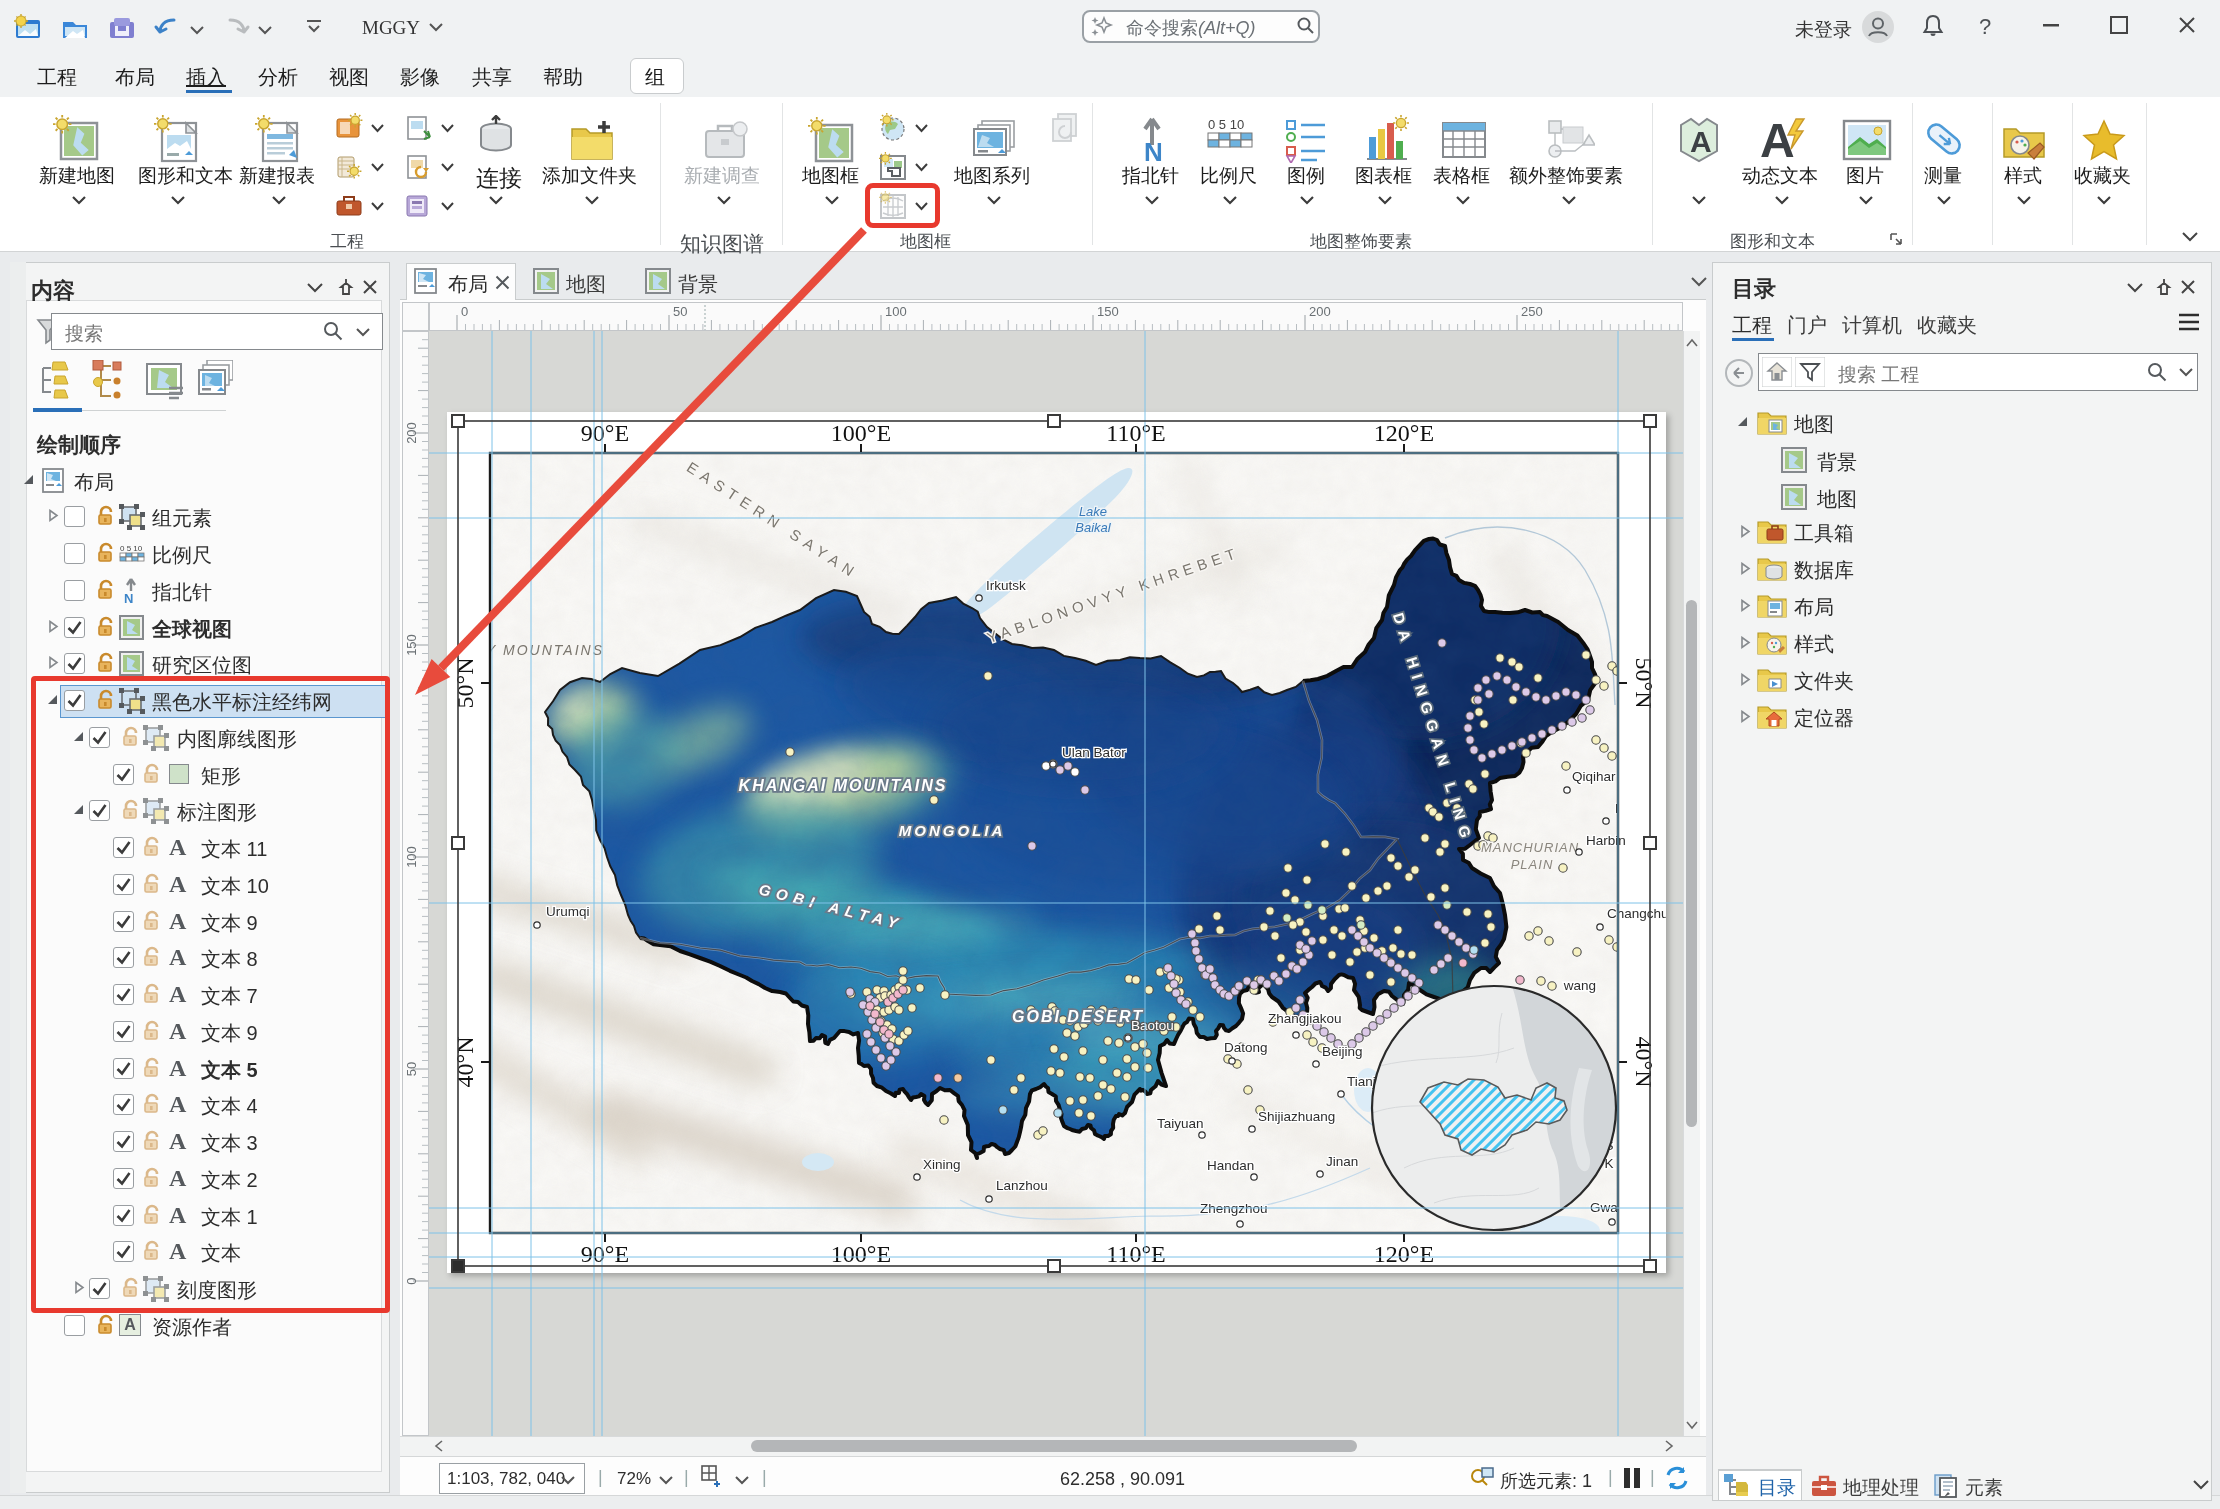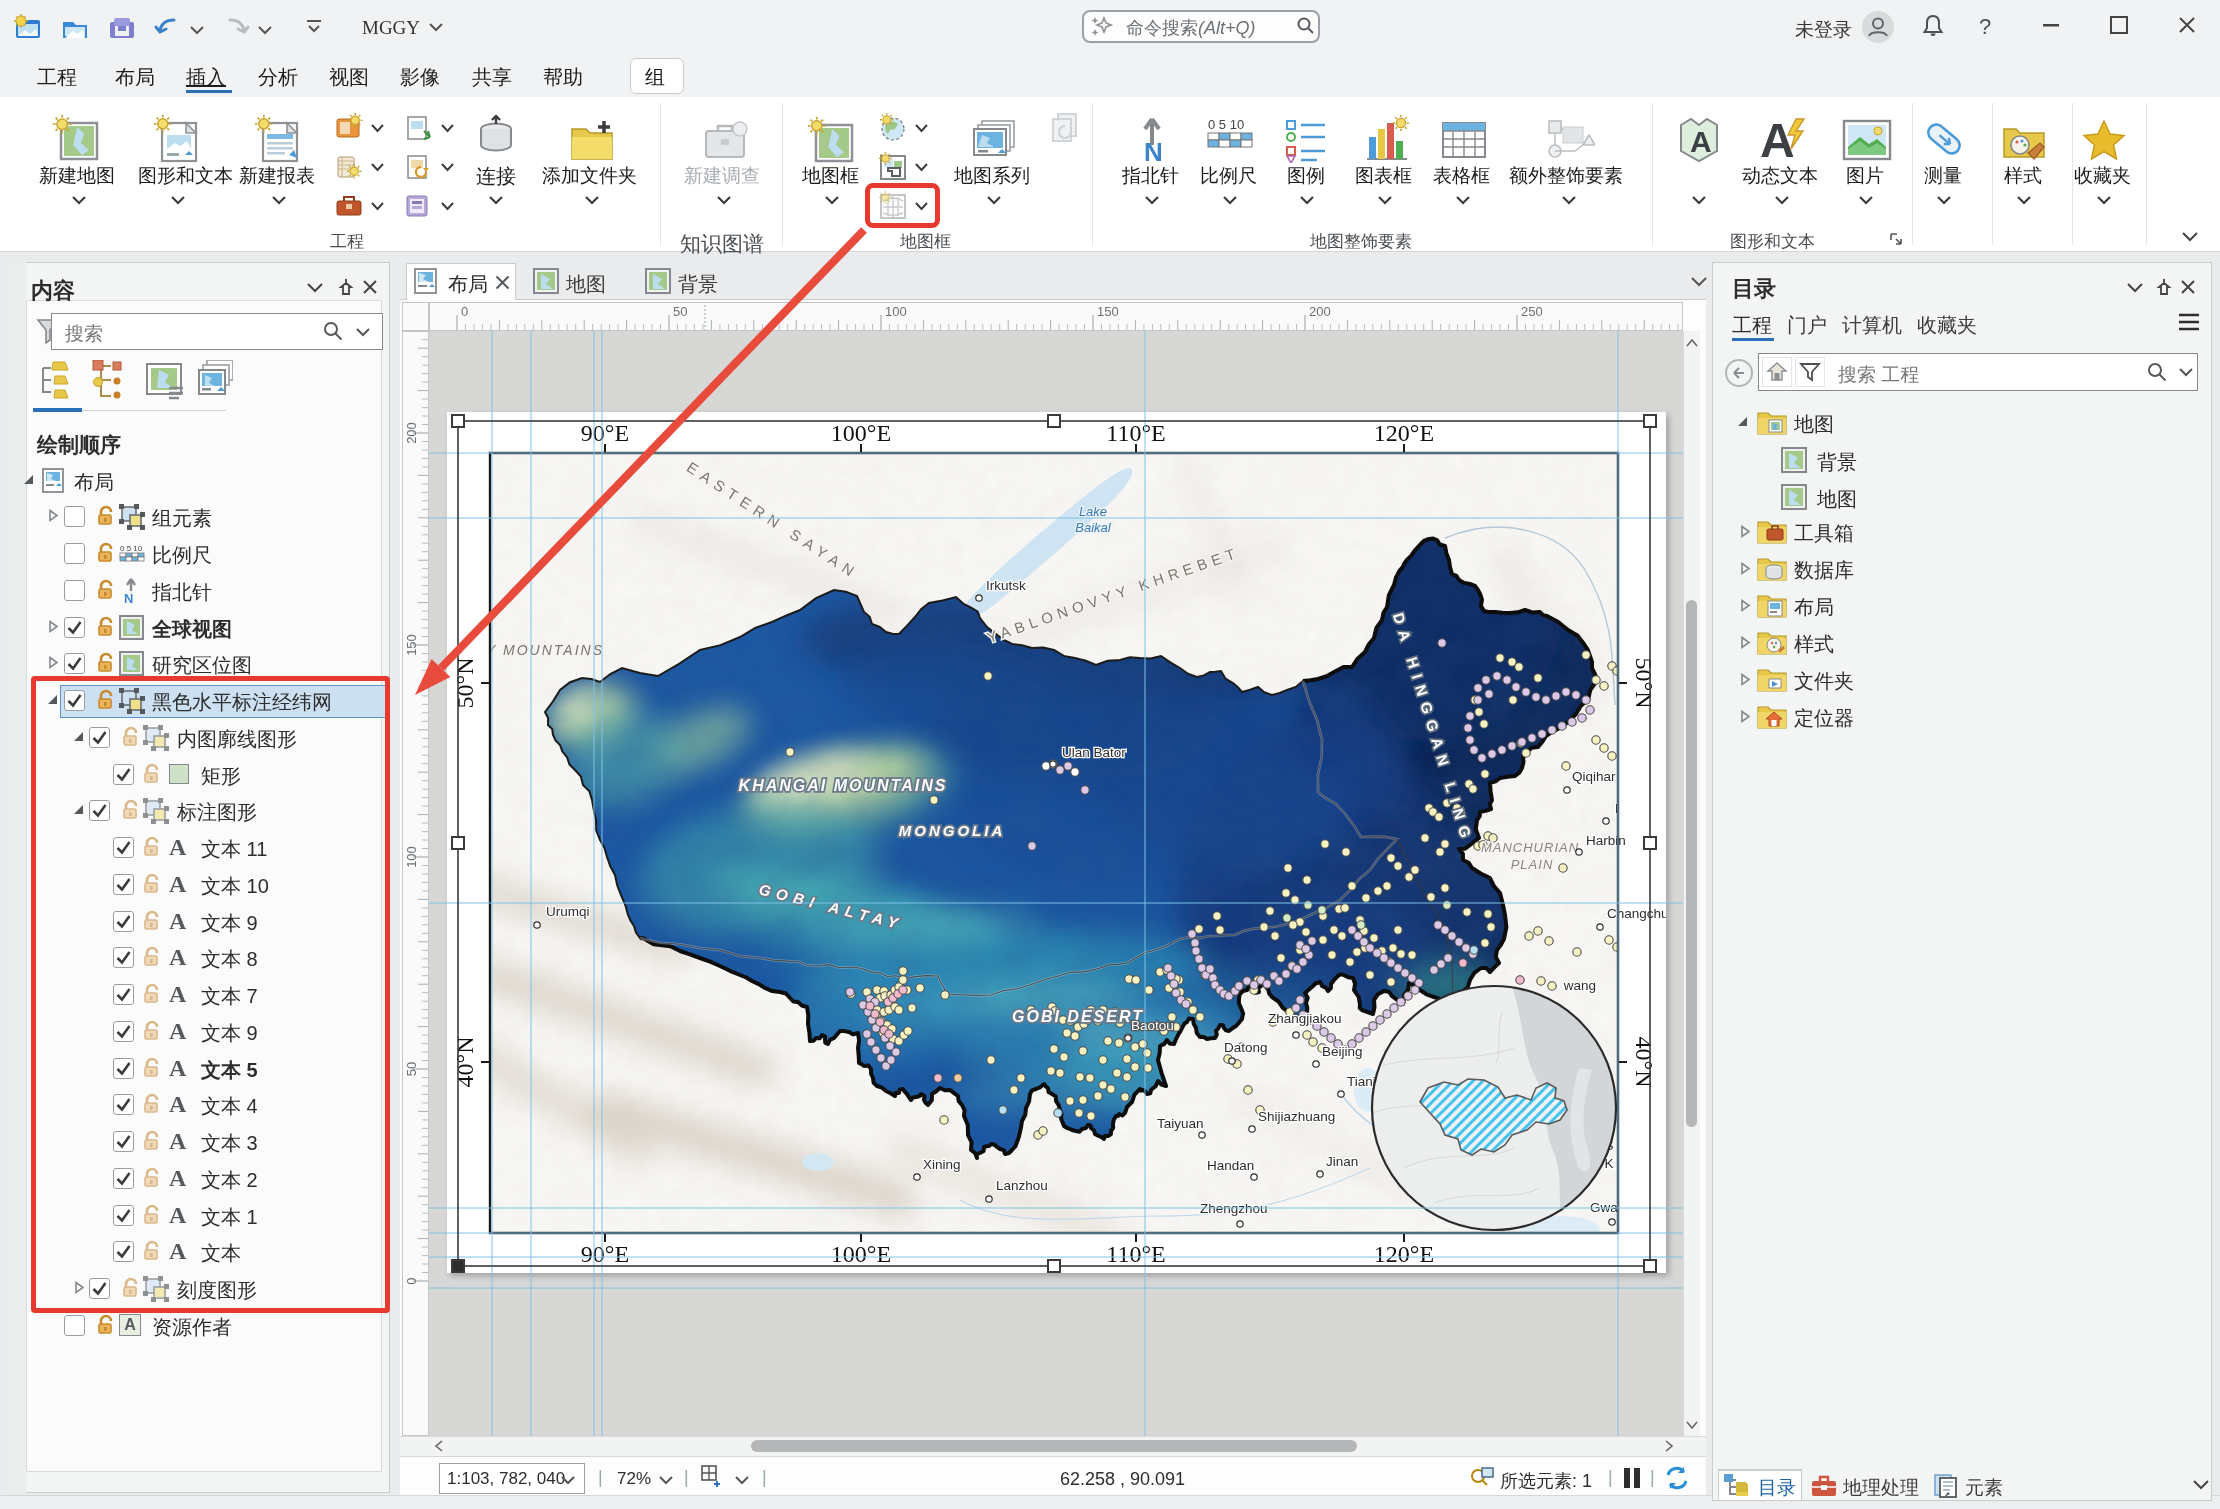--- a/index.html
+++ b/index.html
@@ -230,21 +230,21 @@
 <svg class="abs" style="left:440px;top:201px" width="16" height="11">
     <path d="M2 2 l5.5 6 5.5 -6" stroke="#3c3c3c" stroke-width="2" fill="none"></path>
   </svg>
 <svg class="abs" style="left:470px;top:115px" width="52" height="48" viewBox="0 0 52 48">
     <g>
       <ellipse cx="26" cy="14" rx="15" ry="5.5" fill="#e8eaec" stroke="#85898d" stroke-width="2"></ellipse>
       <path d="M11 14 v16 a15 5.5 0 0 0 30 0 v-16" fill="#dfe2e4" stroke="#85898d" stroke-width="2"></path>
       <path d="M26 2 v7 M22 5 l4 -4 4 4" stroke="#3c3c3c" stroke-width="2.4" fill="none"></path>
     </g>
   </svg>
-<div class="abs" style="left:476px;top:163px;font-size:20px;color:#1d1d1d;white-space:nowrap">连接</div>
+<div class="abs" style="left:476px;top:163px;font-size:23px;color:#1d1d1d;white-space:nowrap">连接</div>
 <svg class="abs" style="left:487px;top:195px" width="18" height="12">
     <path d="M3 2 l6 6 6 -6" stroke="#3c3c3c" stroke-width="2.2" fill="none"></path>
   </svg>
 <svg class="abs" style="left:566px;top:115px" width="52" height="48" viewBox="0 0 52 48">
     <g>
       <path d="M6 14 h14 l4 4 h22 v26 h-40 z" fill="#e8c84a" stroke="#b59a28" stroke-width="1.5"></path>
       <path d="M6 22 h40 v22 h-40 z" fill="#f3dc6a"></path>
       <path d="M38 6 v12 M32 12 h12" stroke="#3c3c3c" stroke-width="3.5"></path>
     </g>
   </svg>

